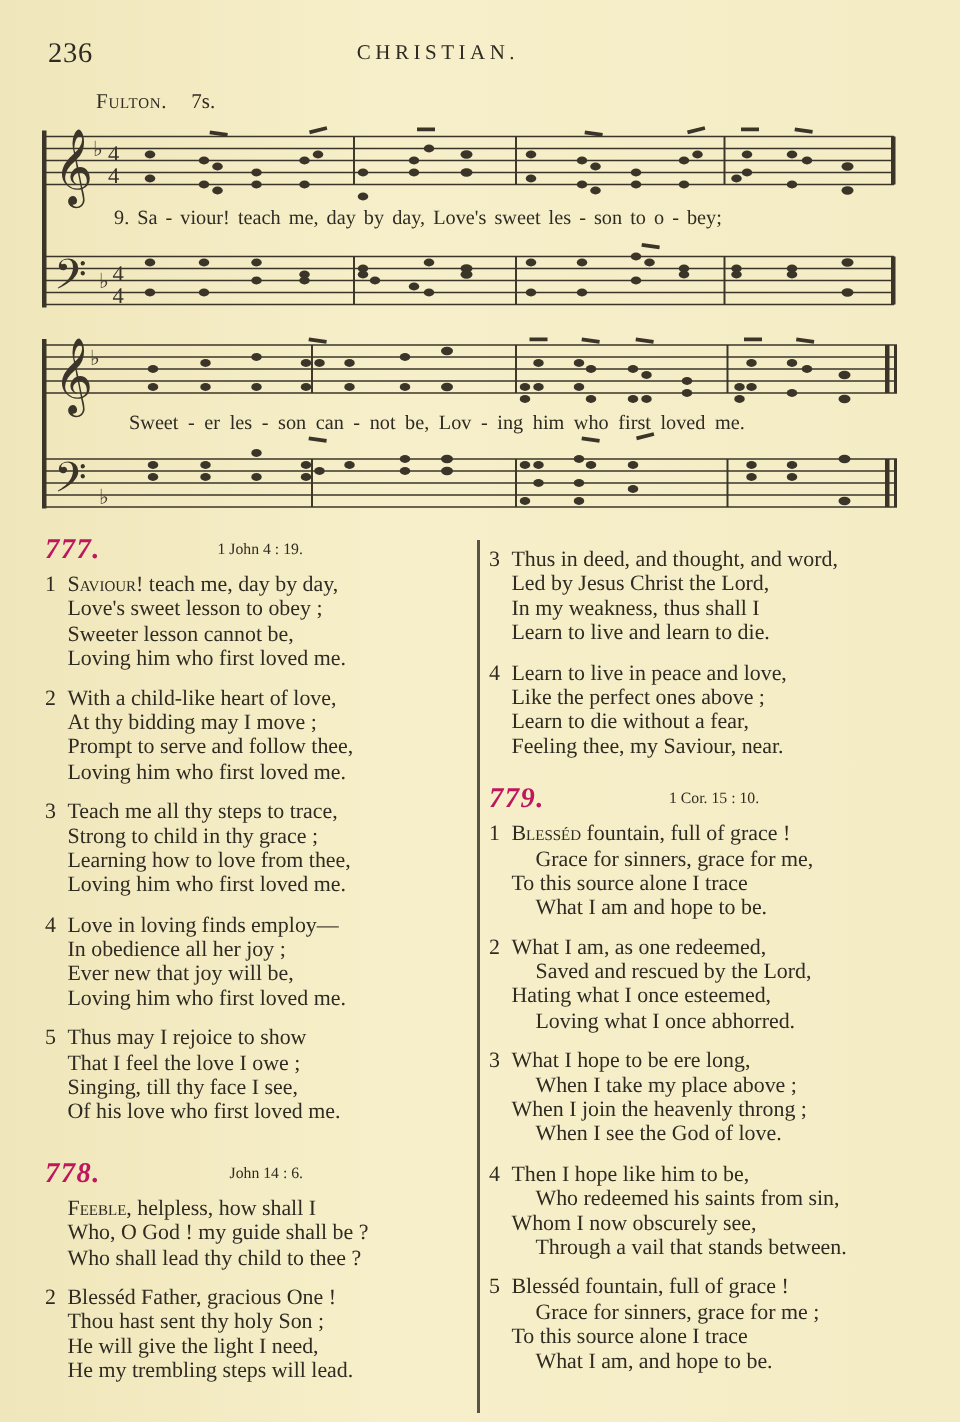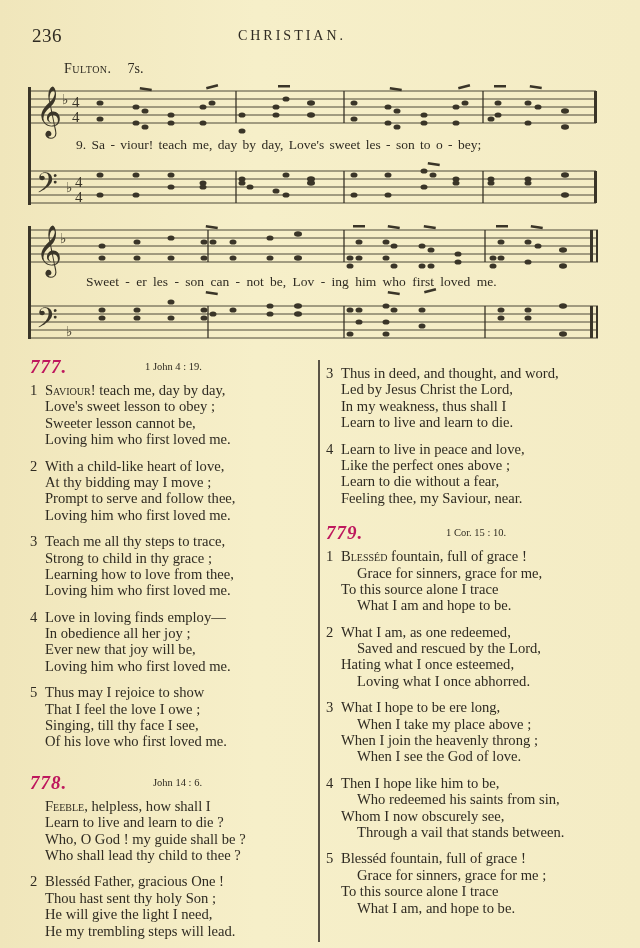--- a/index.html
+++ b/index.html
@@ -321,21 +321,20 @@
       </div>
     </div>
   <div class="gap-hymn"></div>
   <div class="hymn-head">
     <span class="hymn-num">778.</span>
     <span class="hymn-ref" style="left:90px;margin-left:33px;">John 14 : 6.</span>
   </div>
   <div id="h1a">
       <div class="stanza">
         <div class="line"><span><span class="sc">Feeble</span>, helpless, how shall I</span></div>
-        <div class="line"><span>Learn to live and learn to die ?</span></div>
         <div class="line"><span>Who, O God ! my guide shall be ?</span></div>
         <div class="line"><span>Who shall lead thy child to thee ?</span></div>
       </div>
       <div class="stanza">
         <div class="line"><span class="vnum">2</span><span>Blesséd Father, gracious One !</span></div>
         <div class="line"><span>Thou hast sent thy holy Son ;</span></div>
         <div class="line"><span>He will give the light I need,</span></div>
         <div class="line"><span>He my trembling steps will lead.</span></div>
       </div>
     </div>

